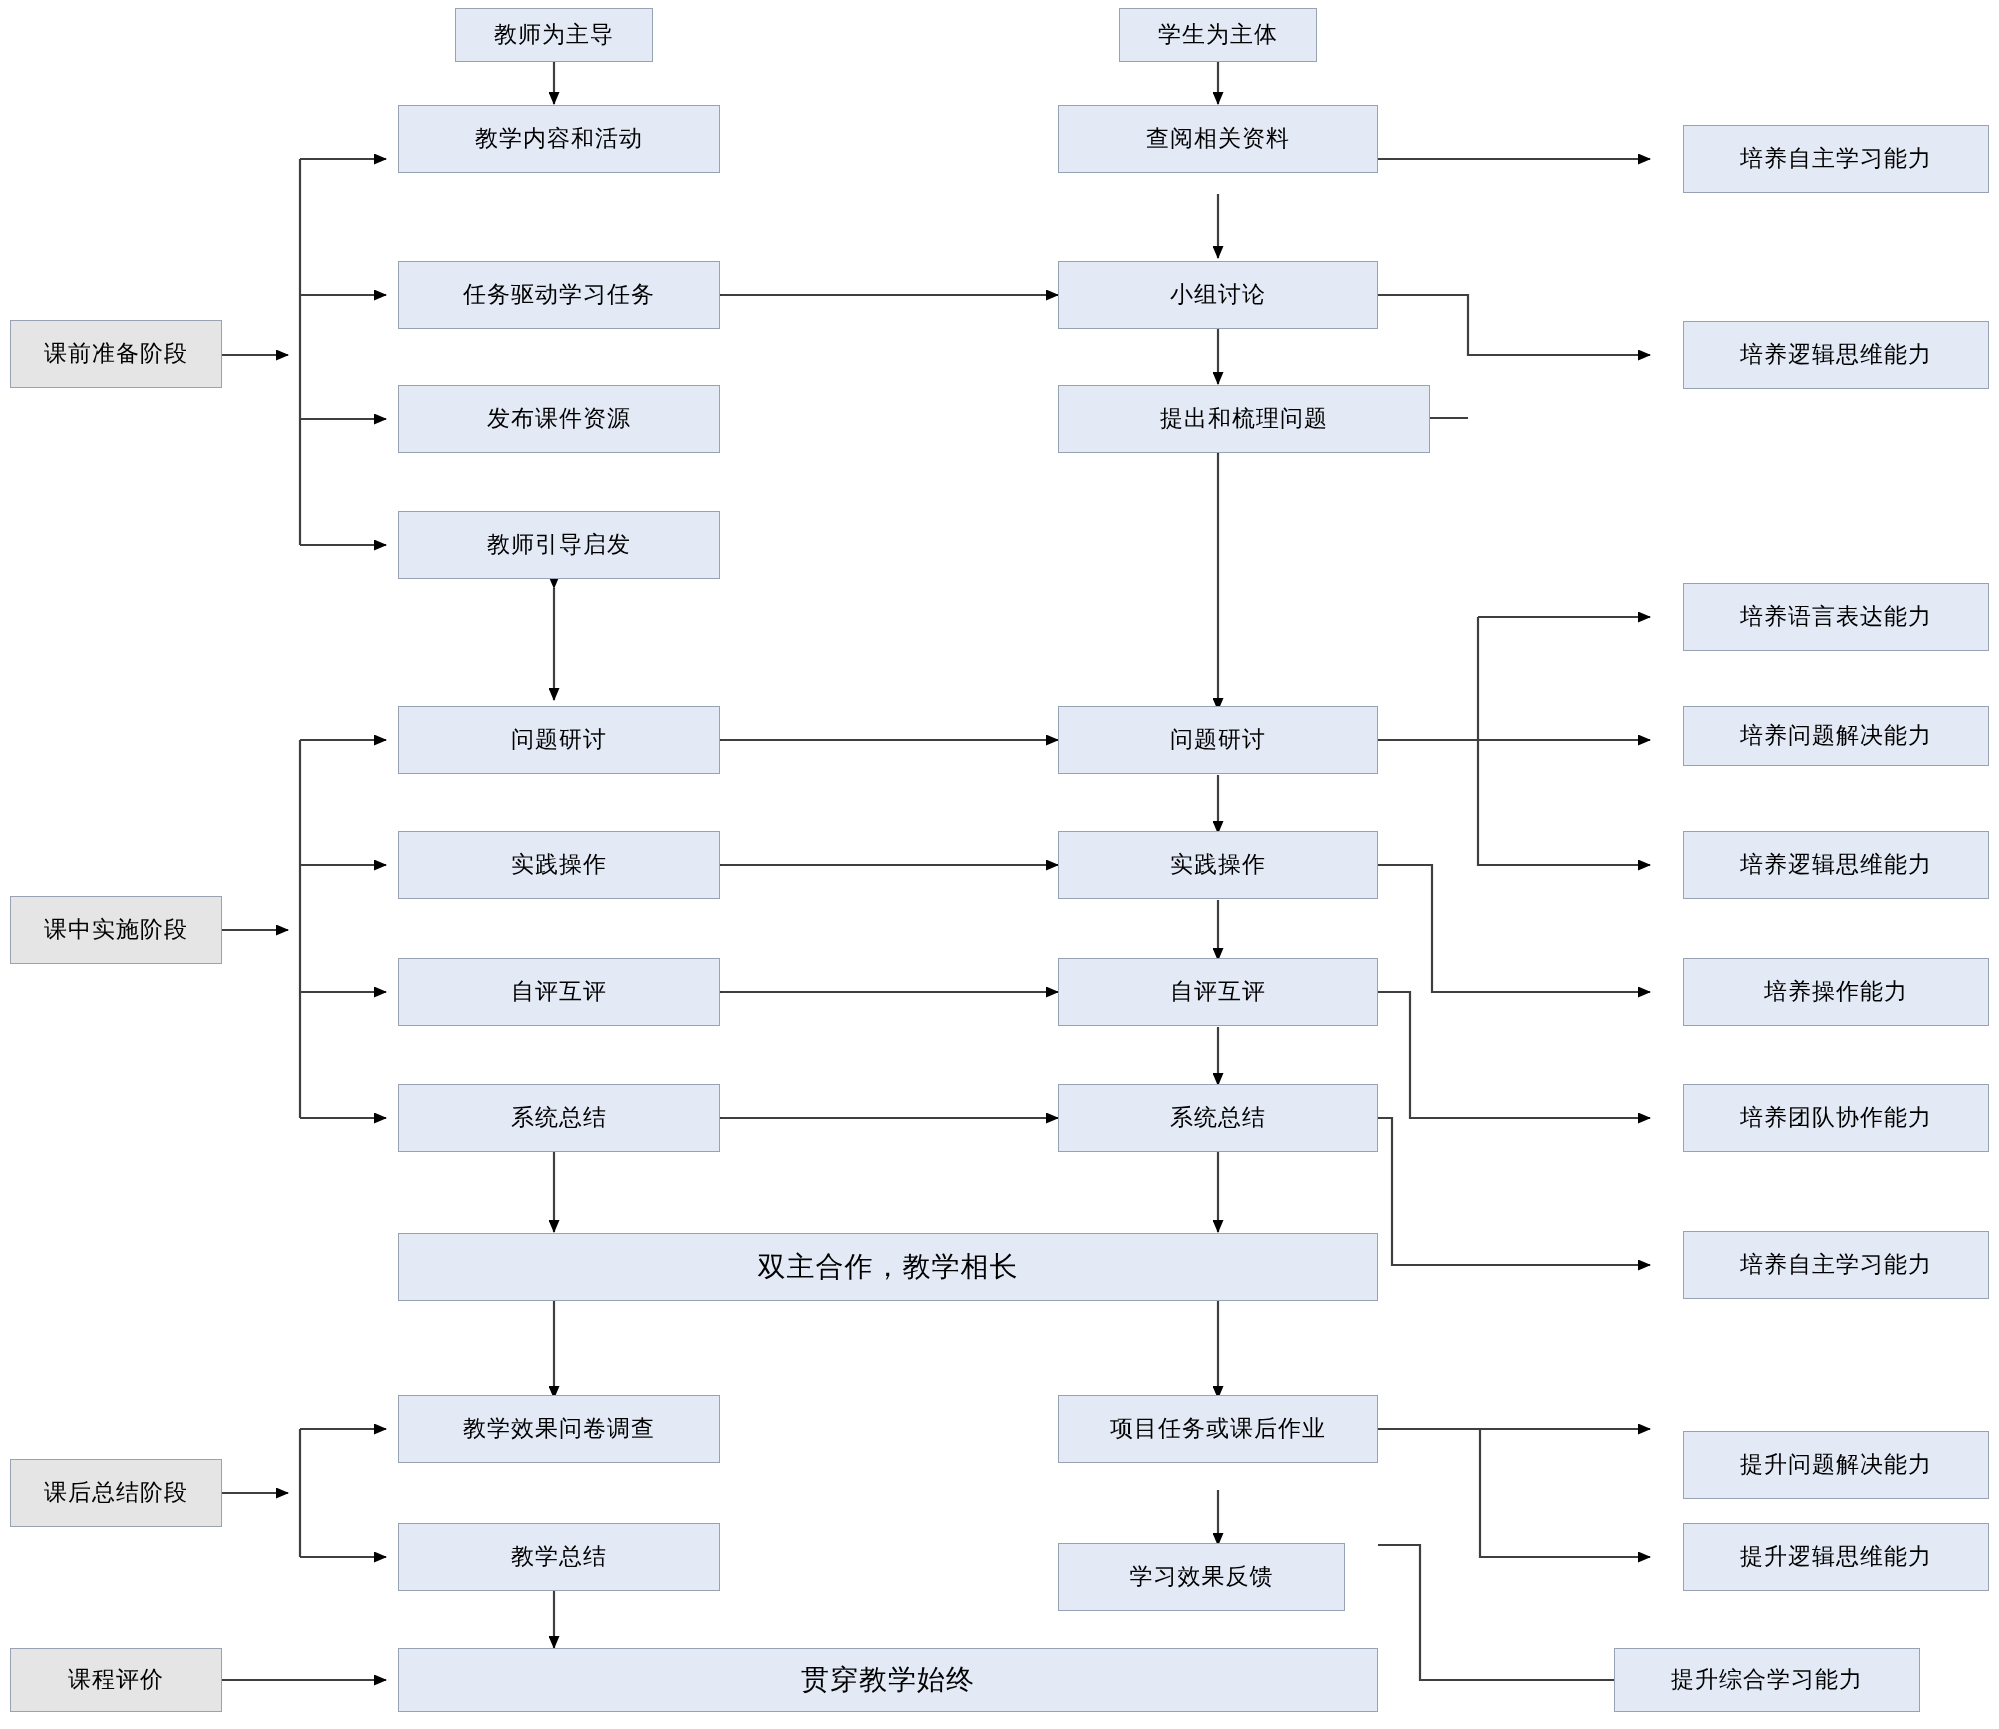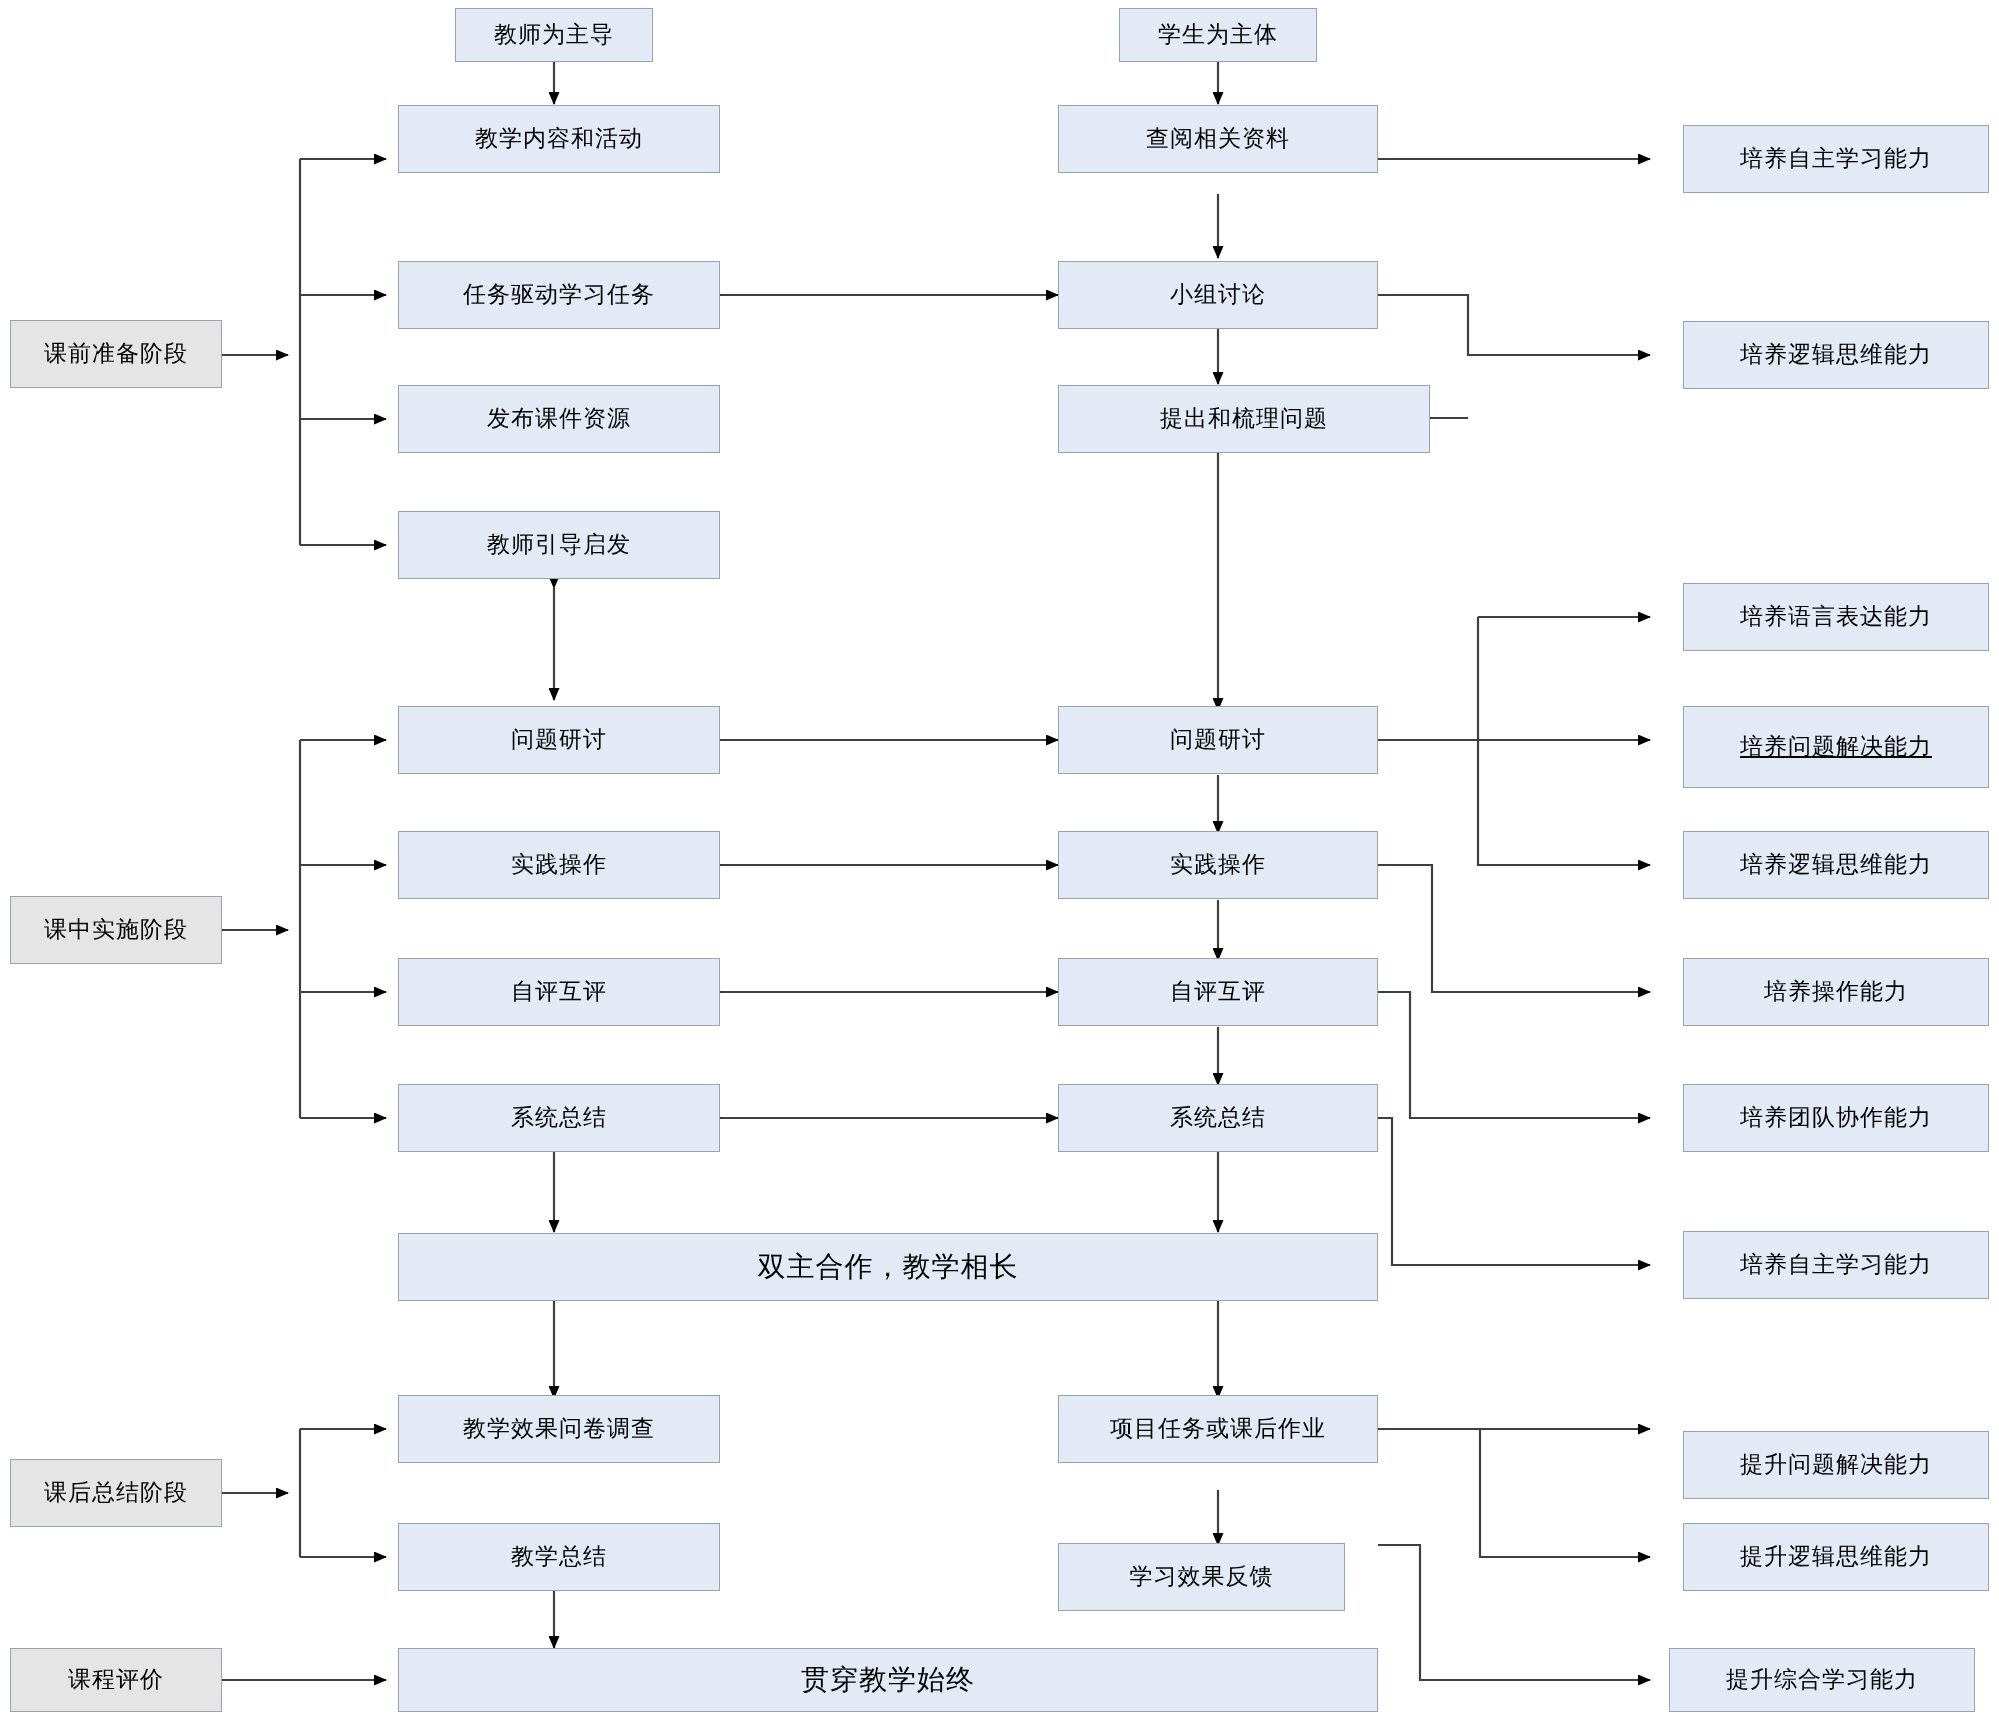--- a/index.html
+++ b/index.html
@@ -129,25 +129,25 @@
   <div class="node" style="left:1058px;top:706px;width:320px;height:68px;">问题研讨</div>
   <div class="node" style="left:1058px;top:831px;width:320px;height:68px;">实践操作</div>
   <div class="node" style="left:1058px;top:958px;width:320px;height:68px;">自评互评</div>
   <div class="node" style="left:1058px;top:1084px;width:320px;height:68px;">系统总结</div>
   <div class="node" style="left:1058px;top:1395px;width:320px;height:68px;">项目任务或课后作业</div>
   <div class="node" style="left:1058px;top:1511px;width:287px;height:68px;margin-top:32px;">学习效果反馈</div>
 
   <div class="node" style="left:1683px;top:125px;width:306px;height:68px;">培养自主学习能力</div>
   <div class="node" style="left:1683px;top:321px;width:306px;height:68px;">培养逻辑思维能力</div>
   <div class="node" style="left:1683px;top:583px;width:306px;height:68px;">培养语言表达能力</div>
-  <div class="node" style="left:1683px;top:706px;width:306px;height:82px;text-decoration:underline;">培养问题解决能力</div>
+  <div class="node" style="left:1683px;top:706px;width:306px;height:60px;">培养问题解决能力</div>
   <div class="node" style="left:1683px;top:831px;width:306px;height:68px;">培养逻辑思维能力</div>
   <div class="node" style="left:1683px;top:958px;width:306px;height:68px;">培养操作能力</div>
   <div class="node" style="left:1683px;top:1084px;width:306px;height:68px;">培养团队协作能力</div>
   <div class="node" style="left:1683px;top:1231px;width:306px;height:68px;">培养自主学习能力</div>
   <div class="node" style="left:1683px;top:1395px;width:306px;height:68px;margin-top:36px;">提升问题解决能力</div>
   <div class="node" style="left:1683px;top:1523px;width:306px;height:68px;">提升逻辑思维能力</div>
-  <div class="node" style="left:1669px;top:1648px;width:306px;height:64px;">提升综合学习能力</div>
+  <div class="node" style="left:1614px;top:1648px;width:306px;height:64px;">提升综合学习能力</div>
 
   <div class="node wide" style="left:398px;top:1233px;width:980px;height:68px;">双主合作，教学相长</div>
   <div class="node wide" style="left:398px;top:1648px;width:980px;height:64px;">贯穿教学始终</div>
 
 </div>
 
 </body></html>

